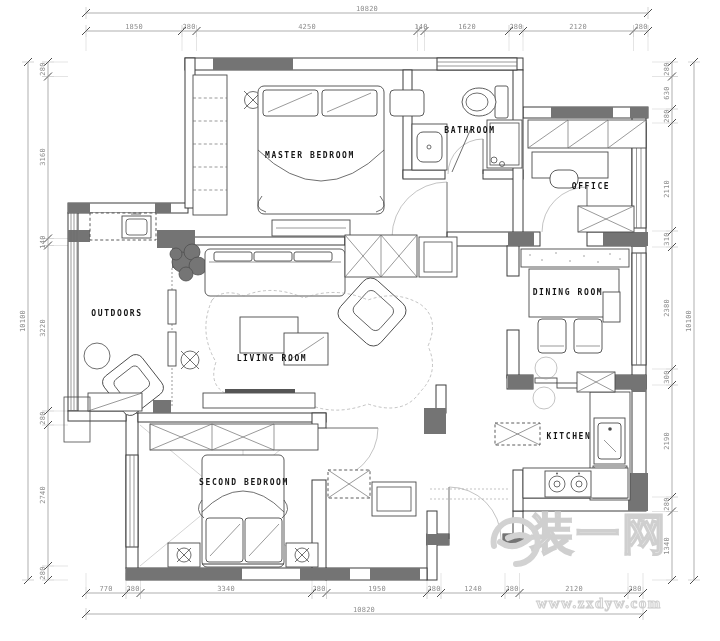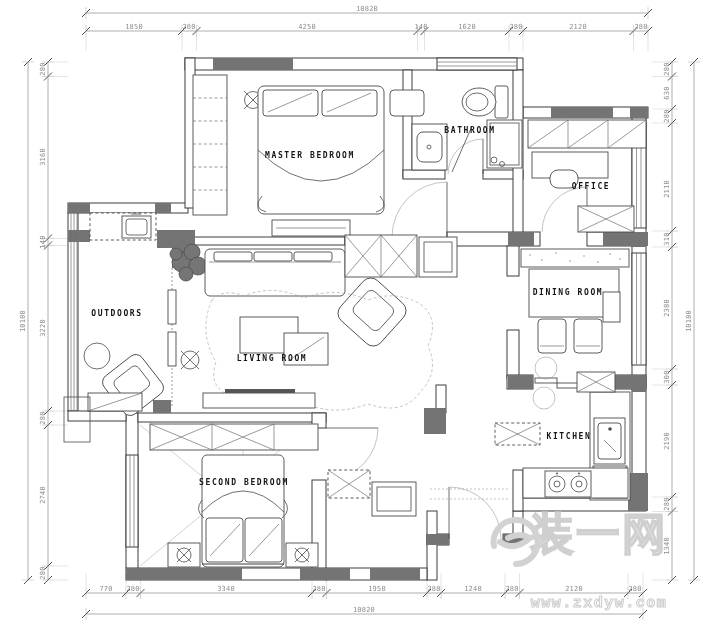--- a/index.html
+++ b/index.html
@@ -20,21 +20,21 @@
   .dim{font-size:7px;fill:#8d8d8d;text-anchor:middle;letter-spacing:0.2px;}
   .roomlab{font-size:8px;font-weight:bold;fill:#161616;text-anchor:middle;letter-spacing:1.6px;}
   .plant{fill:#757575;stroke:#4f4f4f;stroke-width:0.8;}
   
   .watermark{position:absolute;left:486px;top:512px;width:226px;height:100px;
              display:flex;flex-direction:column;align-items:center;pointer-events:none;justify-content:space-between;}
   .wm-row{display:flex;align-items:center;gap:4px;}
   .wm-brand{font-family:"DejaVu Sans", sans-serif;font-size:44px;font-weight:bold;line-height:1;
             color:rgba(255,255,255,0.85);-webkit-text-stroke:1.6px #cfcfcf;
             text-shadow:0 0 1px #cccccc;letter-spacing:2px;}
-  .wm-url{font-family:Liberation Mono, monospace;font-size:15px;font-weight:bold;
+  .wm-url{font-family:Liberation Serif, serif;font-size:15px;font-weight:bold;
           color:rgba(255,255,255,0.9);-webkit-text-stroke:1px #cfcfcf;
           text-shadow:0 0 1px #cccccc;letter-spacing:1.5px;margin-top:2px;}
 </style>
 </head>
 <body>
 
 <div class="stage">
 <svg width="720" height="641" viewBox="0 0 720 641">
 
   <g id="dim-lines">

